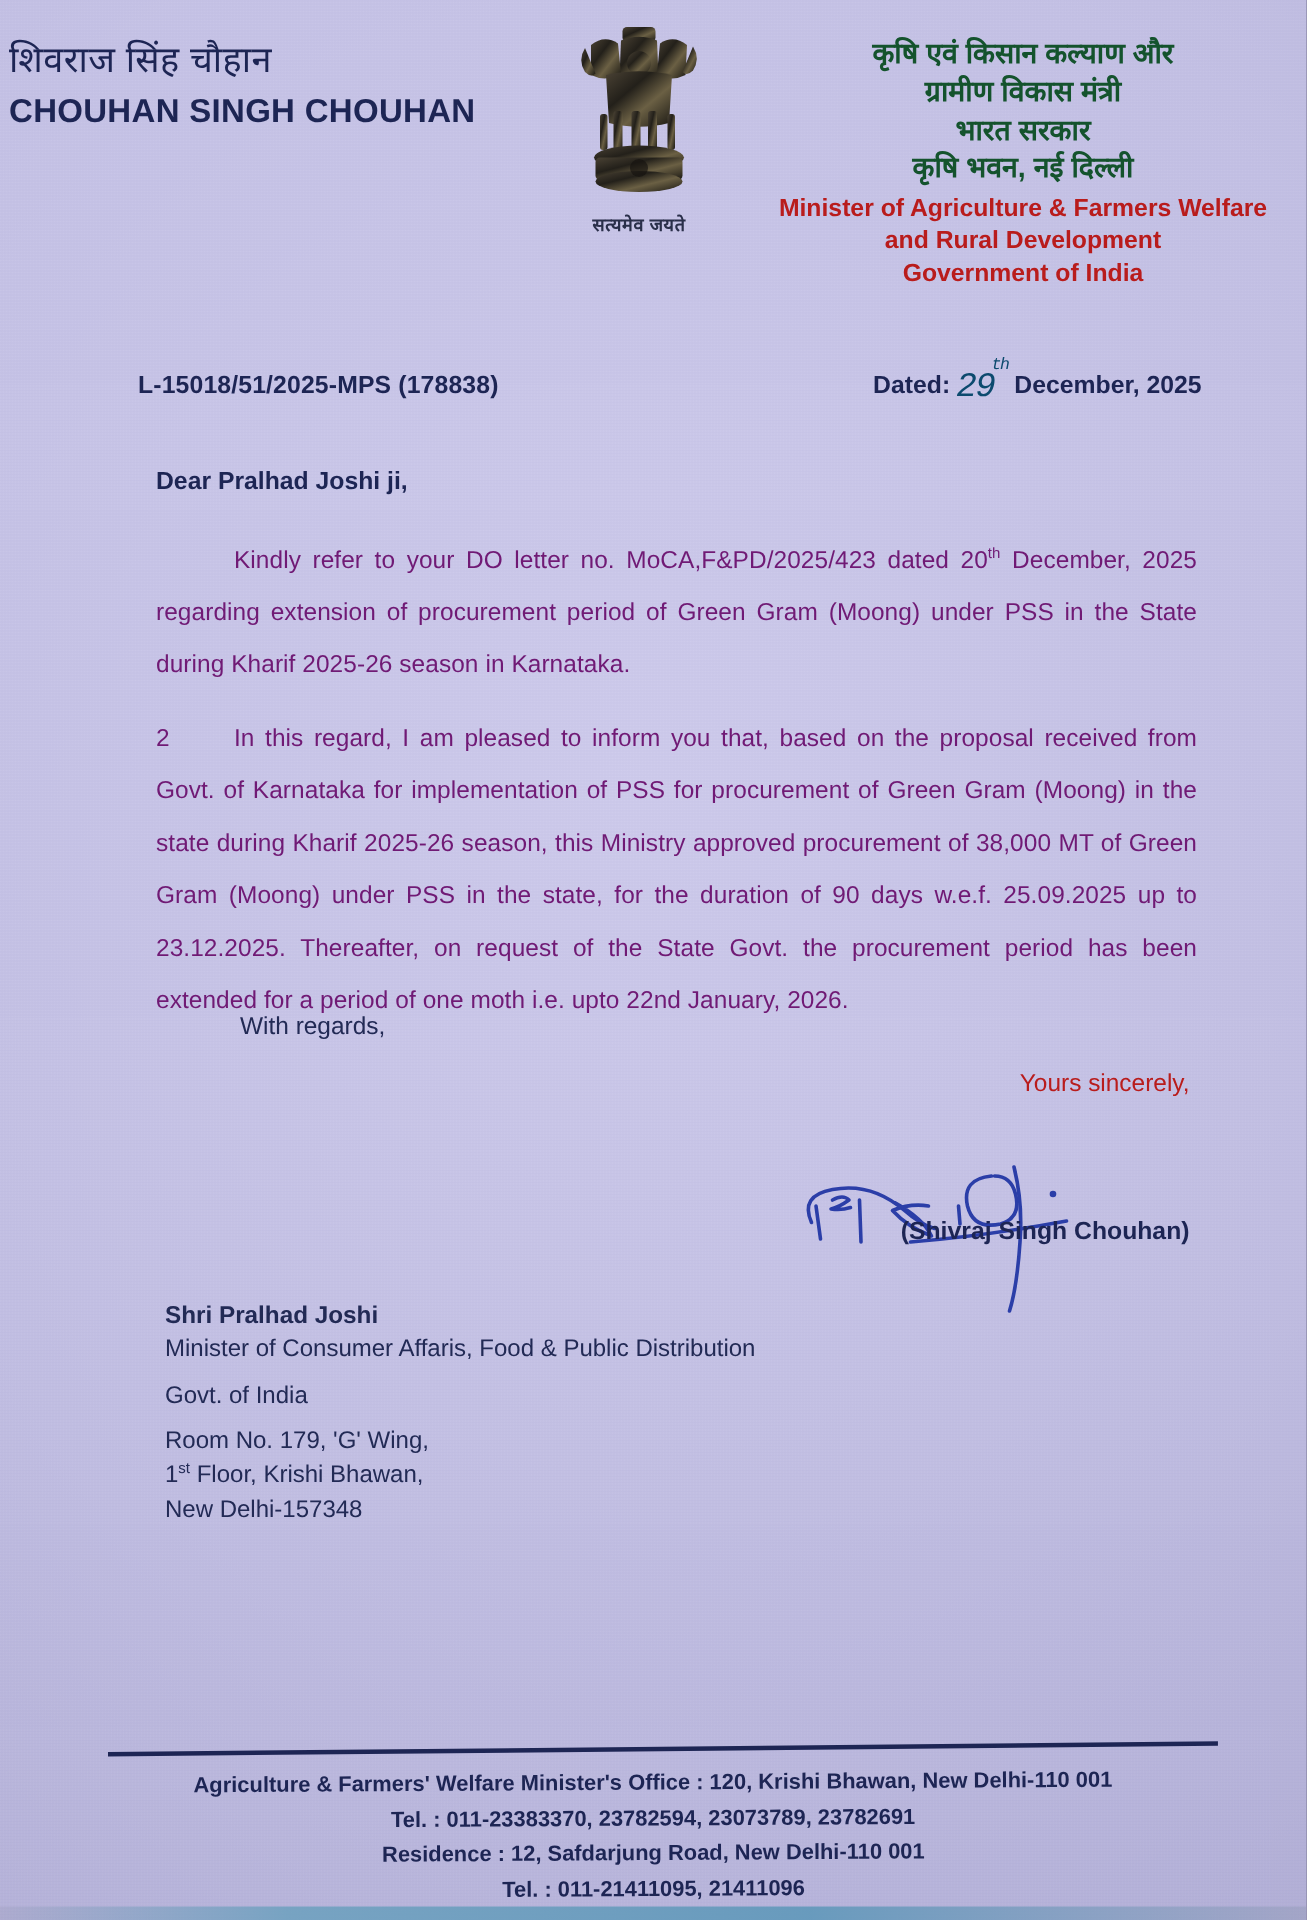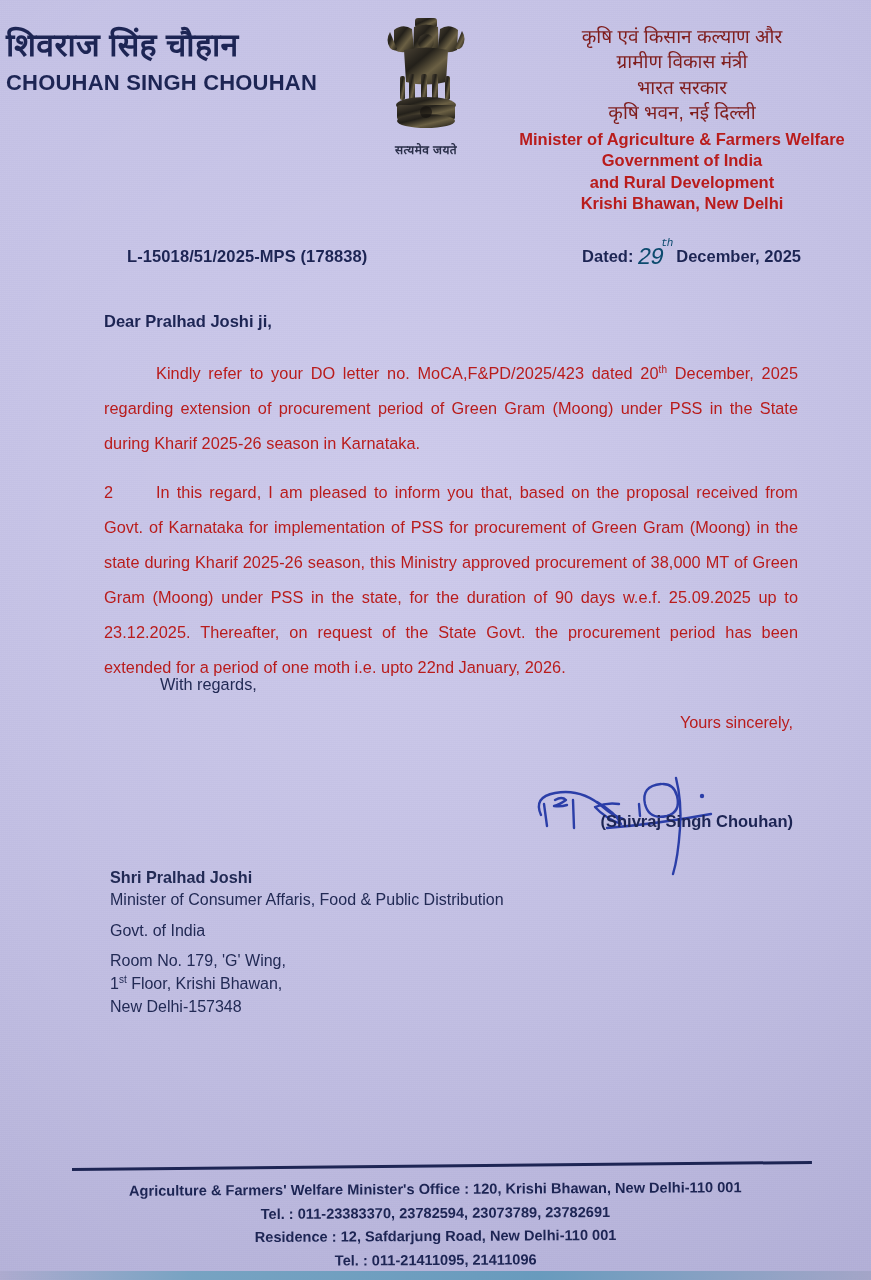--- a/index.html
+++ b/index.html
@@ -57,22 +57,22 @@
     display: flex;
     align-items: flex-start;
   }
   .lh-left {
     width: 345px;
     padding-left: 6px;
     padding-top: 18px;
     text-align: left;
   }
   .name-hi {
-    font-size: 32px;
-    font-weight: 700;
+    font-size: 24px;
+    font-weight: 400;
     color: #1d2554;
     line-height: 1.12;
     letter-spacing: .3px;
     white-space: nowrap;
   }
   .name-en {
     font-size: 22px;
     font-weight: bold;
     color: #1d2554;
     letter-spacing: .2px;
@@ -93,42 +93,41 @@
     letter-spacing: .4px;
   }
   .lh-right {
     flex: 1;
     text-align: center;
     padding-right: 8px;
     padding-top: 14px;
   }
   .lh-right .hi-line {
     font-size: 19px;
-    font-weight: 400;
-    color: #7f1d1d;
+    font-weight: 700;
+    color: #14532d;
     line-height: 1.34;
     white-space: nowrap;
   }
   .lh-right .en-line {
     font-size: 16.5px;
     font-weight: bold;
     color: #b91c1c;
     line-height: 1.30;
     white-space: nowrap;
   }
   .lh-right .en-block { margin-top: 3px; }
 
   
   .refrow {
     position: absolute;
     top: 243px; left: 0; right: 0;
     display: flex;
     align-items: baseline;
     padding: 0 70px 0 92px;
-    margin-left: 35px;
   }
   .ref-no {
     font-size: 16.5px;
     font-weight: bold;
     color: #1d2554;
     letter-spacing: .1px;
   }
   .date-wrap {
     margin-left: auto;
     font-size: 16.5px;
@@ -164,21 +163,21 @@
   }
   .body-block {
     position: absolute;
     top: 352px;
     left: 104px;
     width: 694px;
   }
   .para {
     font-size: 16.3px;
     line-height: 35px;
-    color: #b91c1c;
+    color: #701a75;
     text-align: justify;
     margin: 0 0 14px 0;
     letter-spacing: .05px;
   }
   .para.first { text-indent: 52px; }
   .para sup { font-size: 10px; }
   .pnum {
     display: inline-block;
     width: 52px;
   }
@@ -309,23 +308,22 @@
         <div class="emblem-motto">सत्यमेव जयते</div>
       </div>
 
       <div class="lh-right">
         <div class="hi-line">कृषि एवं किसान कल्याण और</div>
         <div class="hi-line">ग्रामीण विकास मंत्री</div>
         <div class="hi-line">भारत सरकार</div>
         <div class="hi-line">कृषि भवन, नई दिल्ली</div>
         <div class="en-block">
           <div class="en-line">Minister of Agriculture &amp; Farmers Welfare</div>
+          <div class="en-line">and Rural Development</div>
           <div class="en-line">Government of India</div>
-          <div class="en-line">and Rural Development</div>
-          <div class="en-line">Krishi Bhawan, New Delhi</div>
         </div>
       </div>
     </div>
 
     <div class="refrow">
       <div class="ref-no">L-15018/51/2025-MPS (178838)</div>
       <div class="date-wrap">
         <span>Dated:</span><span class="hand-date"><span>29</span><sup>th</sup></span><span>December, 2025</span>
       </div>
     </div>

